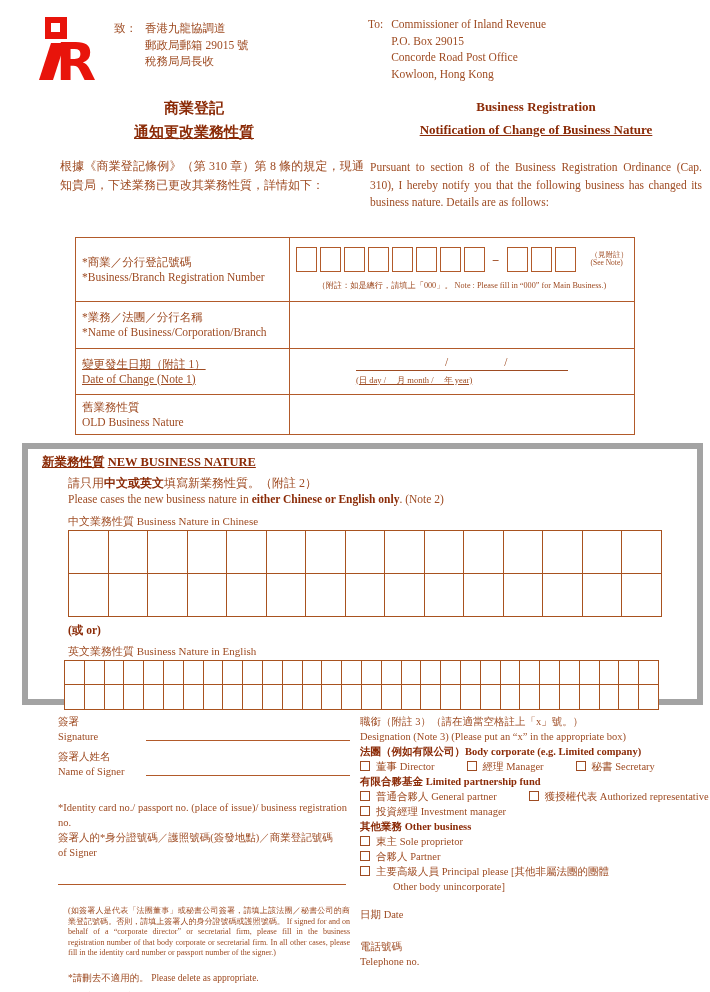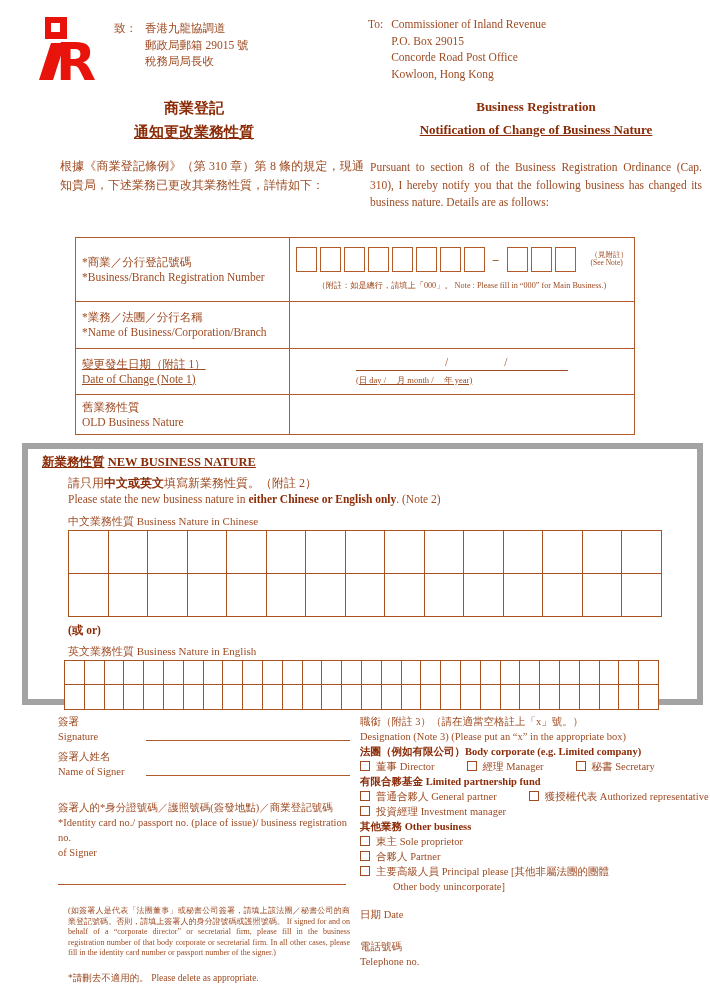--- a/index.html
+++ b/index.html
@@ -201,21 +201,21 @@
   <div class="red-box">
     <div class="nn-heading b dark">
       <span>新業務性質</span>
       <span> </span>
       <span>NEW BUSINESS NATURE</span>
     </div>
     <div class="nn-line-zh">
       <span>請只用</span><span class="b dark">中文或英文</span><span>填寫新業務性質。（附註 2）</span>
     </div>
     <div class="nn-line-en">
-      <span>Please state the new business nature in </span><span class="b dark">either Chinese or English only</span><span>. (Note 2)</span>
+      <span>Please cases the new business nature in </span><span class="b dark">either Chinese or English only</span><span>. (Note 2)</span>
     </div>
     <div class="nn-label">中文業務性質 Business Nature in Chinese</div>
     <div class="grid grid-cn">
         <div class="grid-row">
           <div class="grid-cell"></div>
           <div class="grid-cell"></div>
           <div class="grid-cell"></div>
           <div class="grid-cell"></div>
           <div class="grid-cell"></div>
           <div class="grid-cell"></div>
@@ -326,22 +326,22 @@
       <div class="sig-line"></div>
     </div>
     <div class="sig-row">
       <div class="sig-lbls">
         <div>簽署人姓名</div>
         <div>Name of Signer</div>
       </div>
       <div class="sig-line"></div>
     </div>
     <div class="id-block">
+      <div>*Identity card no./ passport no. (place of issue)/ business registration no.</div>
       <div>簽署人的*身分證號碼／護照號碼(簽發地點)／商業登記號碼</div>
-      <div>*Identity card no./ passport no. (place of issue)/ business registration no.</div>
       <div>of Signer</div>
     </div>
     <div class="long-line"></div>
     <div class="fine-print">(如簽署人是代表「法團董事」或秘書公司簽署，請填上該法團／秘書公司的商業登記號碼。否則，請填上簽署人的身分證號碼或護照號碼。 If signed for and on behalf of a “corporate director” or secretarial firm, please fill in the business registration number of that body corporate or secretarial firm.   In all other cases, please fill in the identity card number or passport number of the signer.)</div>
     <div class="delete-note">*請刪去不適用的。 Please delete as appropriate.</div>
   </div>
 
   <div class="bottom-right">
     <div>職銜（附註 3）（請在適當空格註上「x」號。）</div>
     <div>Designation (Note 3) (Please put an “x” in the appropriate box)</div>

